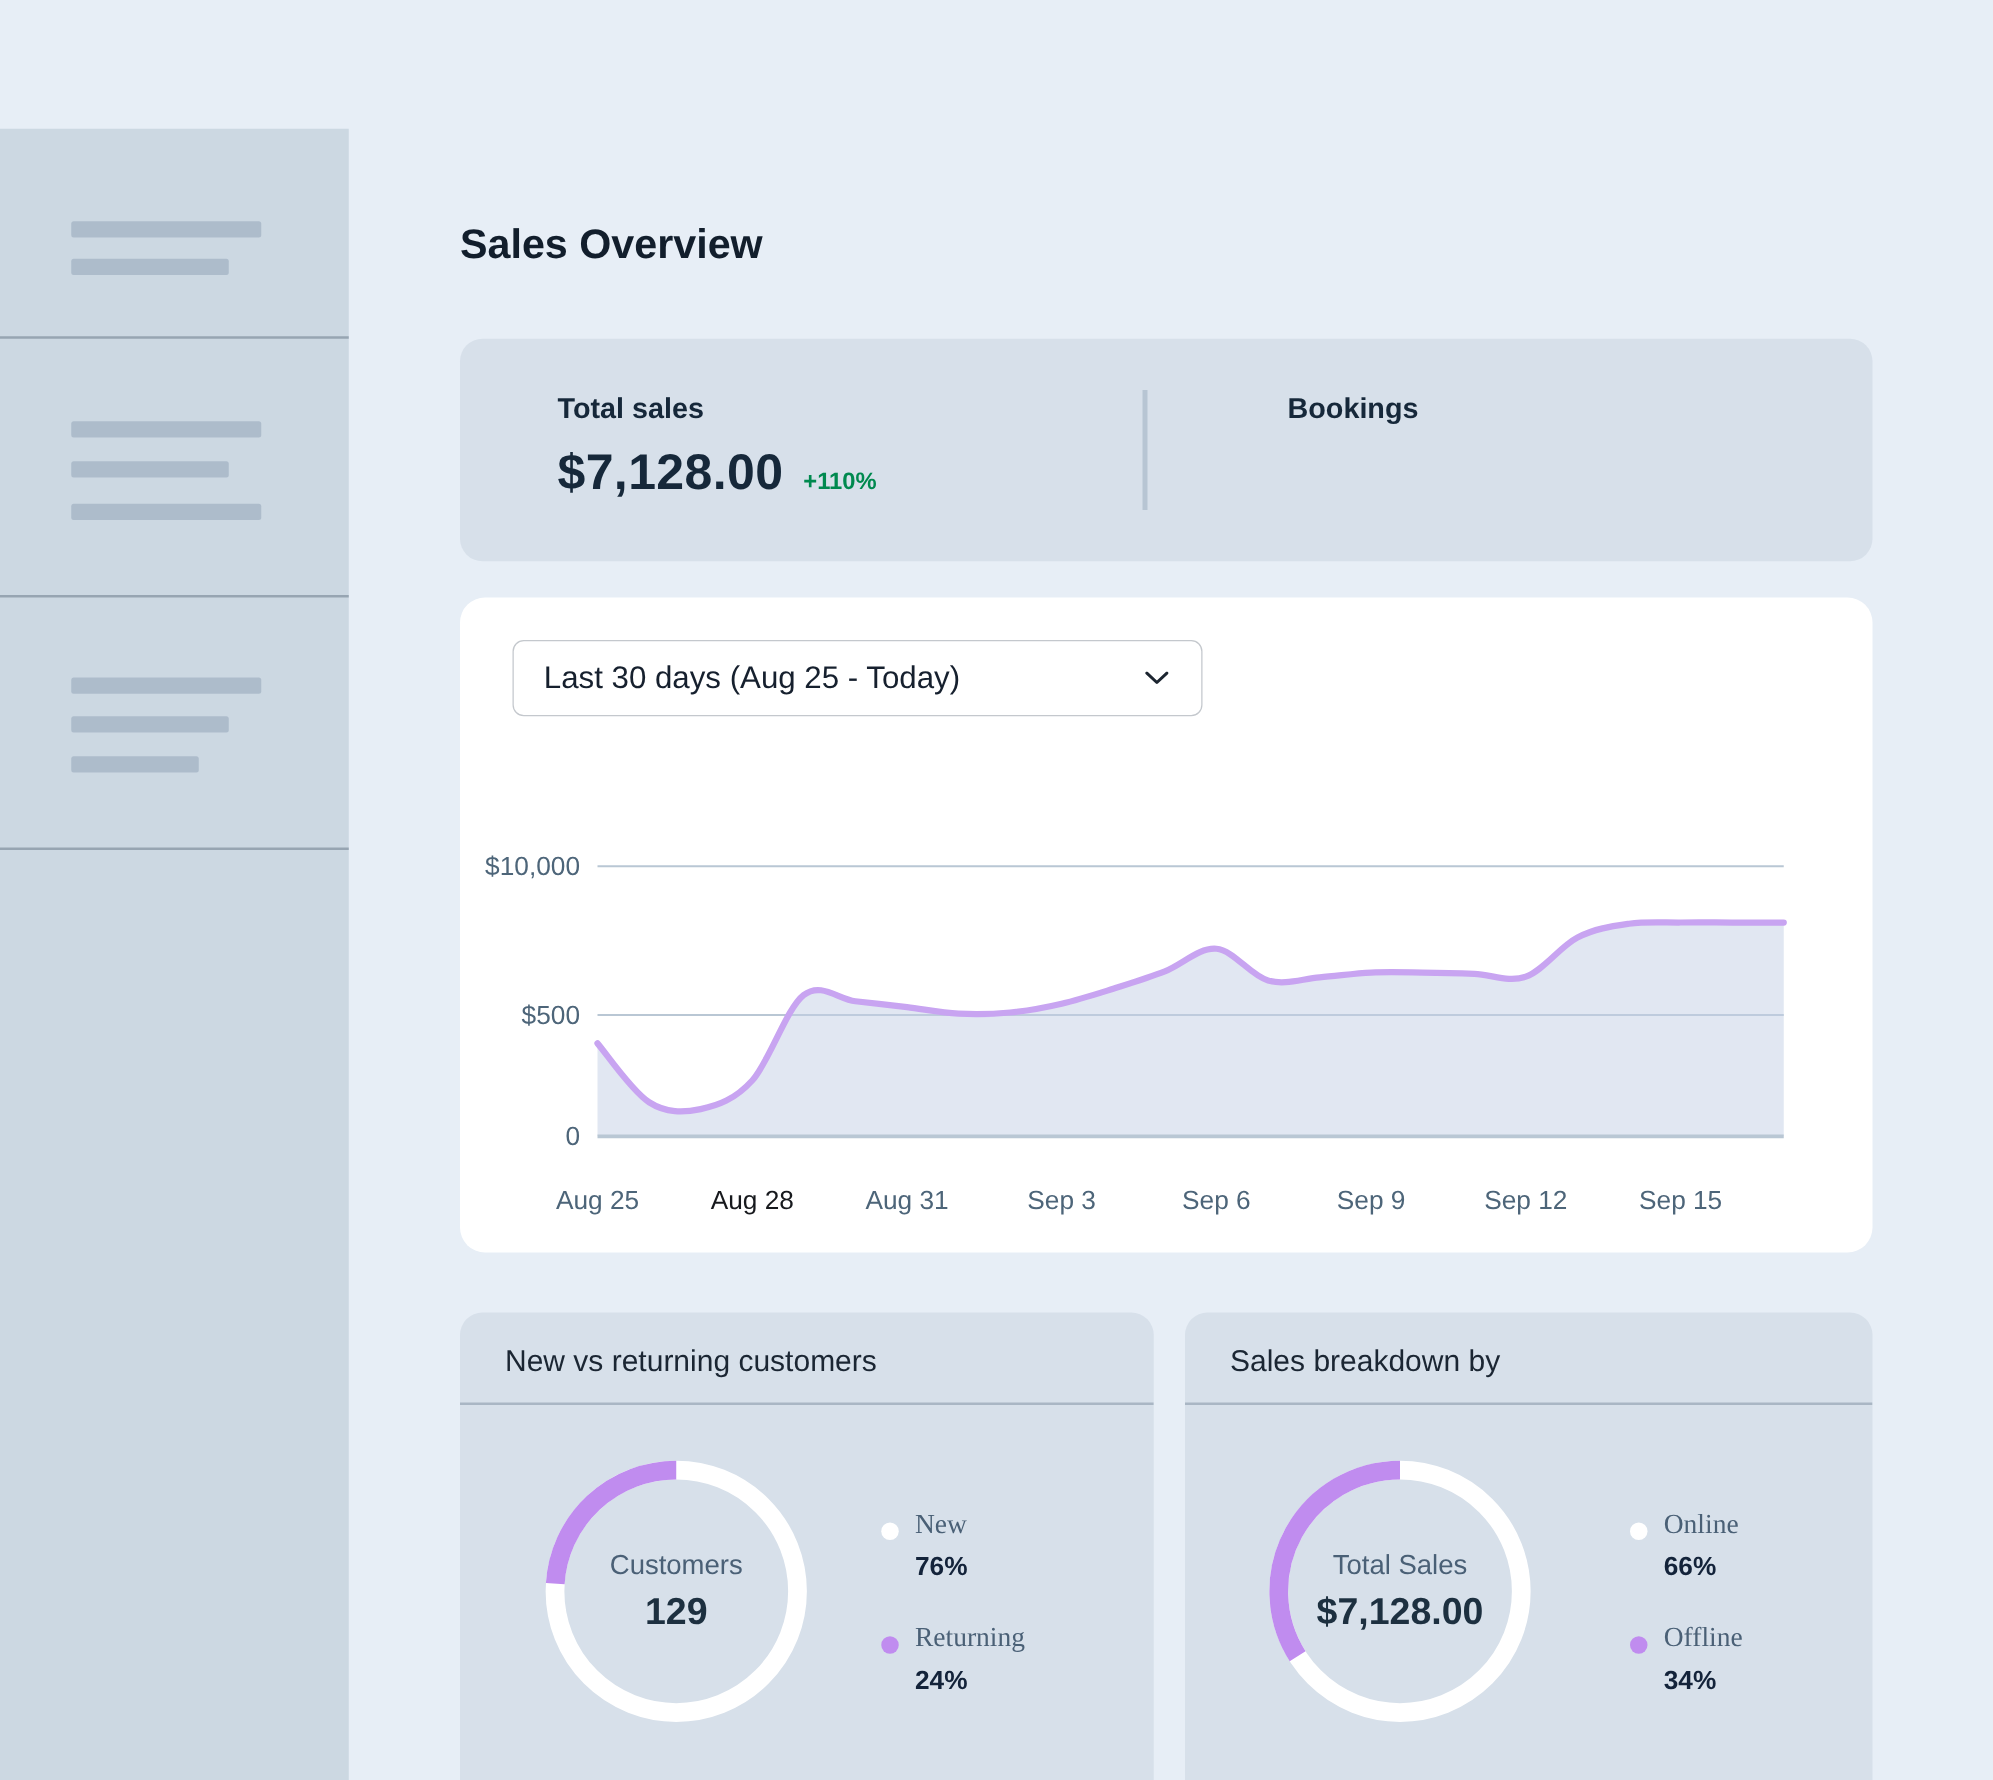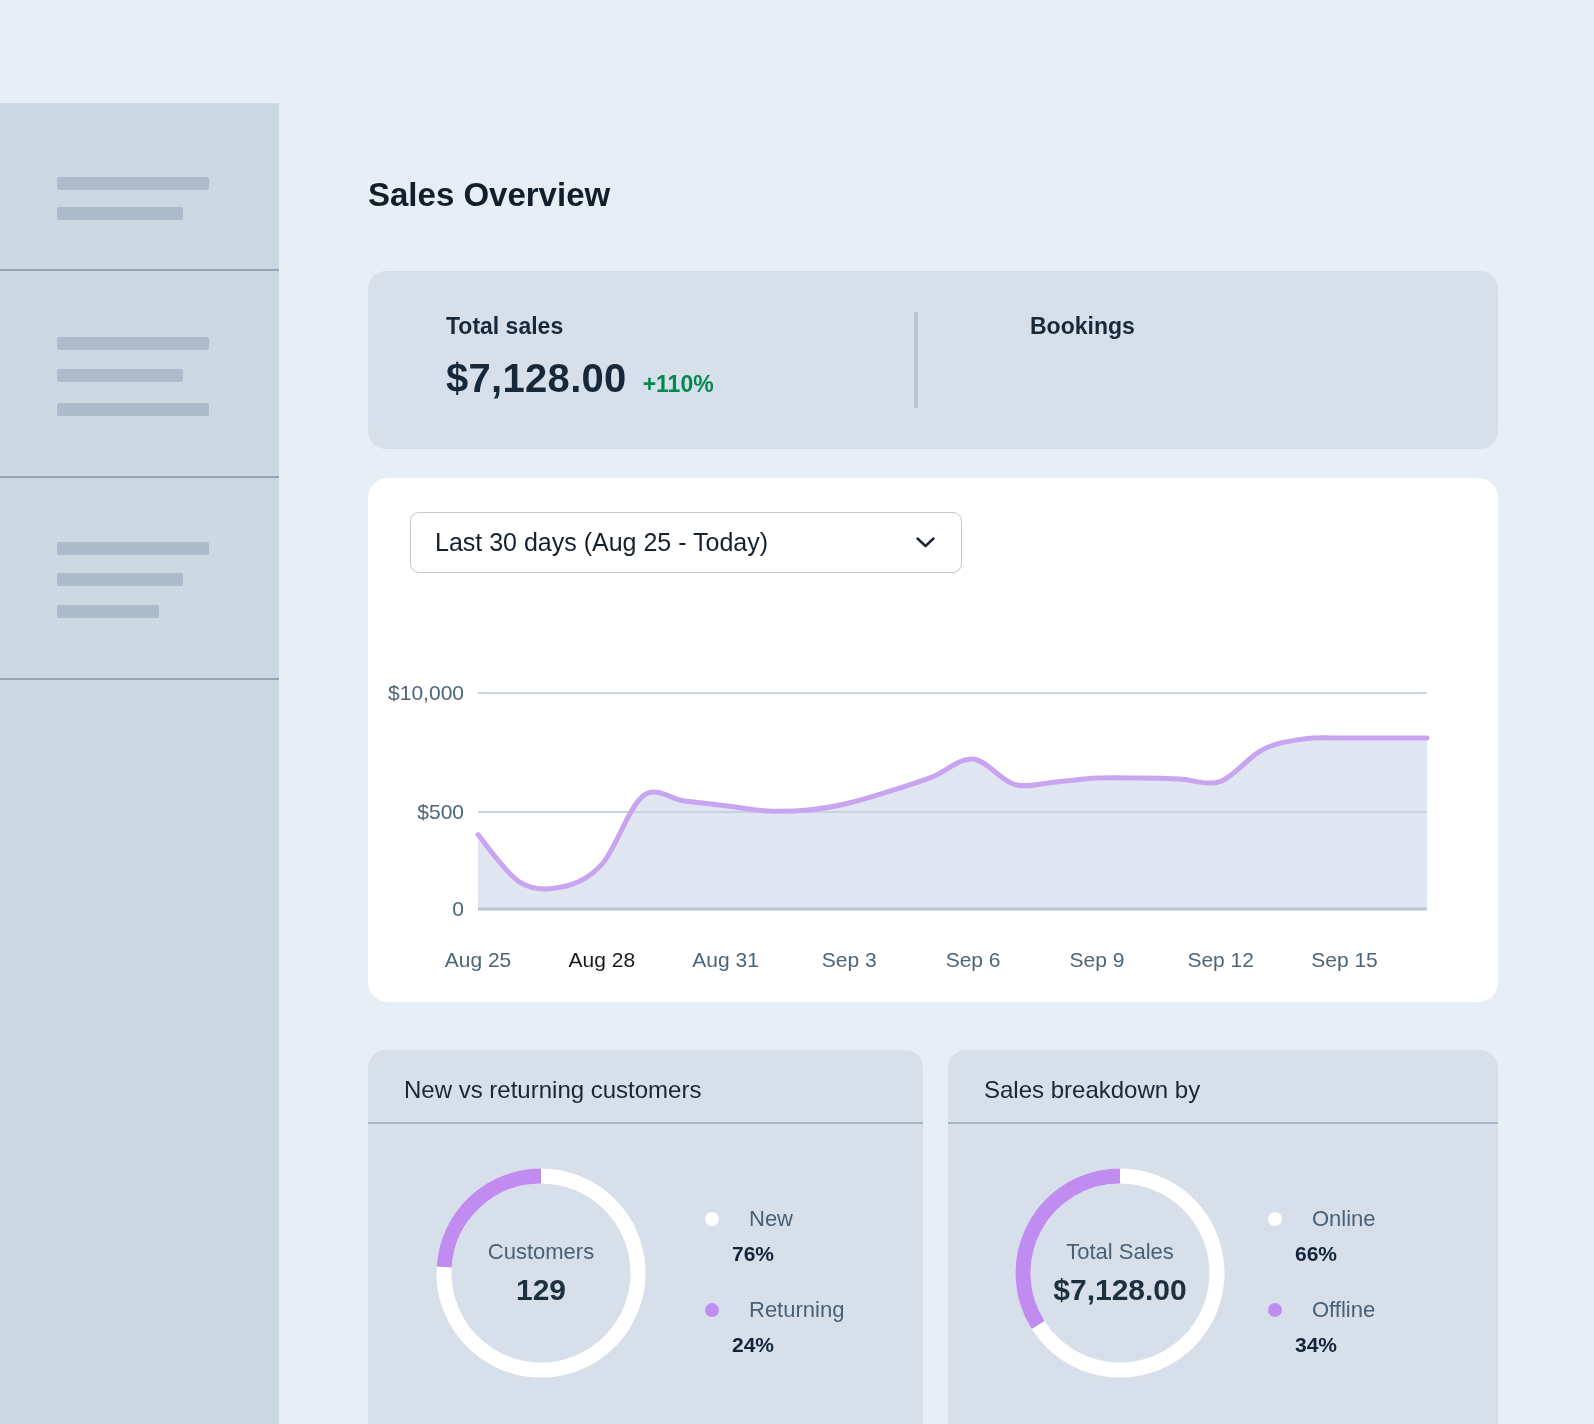--- a/index.html
+++ b/index.html
@@ -26,21 +26,21 @@
   .stats-card { position:absolute; left:368px; top:271px; width:1130px; height:178px; border-radius:18px;
                 background:#d7e0ea; display:flex; }
   .stat-col { flex:1; padding-top:42px; }
   .stat-col.c1 { padding-left:78px; }
   .stat-col.c2 { padding-left:92px; }
   .stat-col.c3 { padding-left:112px; }
   .stat-divider { width:2px; background:#b7c5d3; margin:41px 0; }
   .stat-label { font-size:23px; font-weight:700; color:#16283a; margin-bottom:16px; }
   .stat-value-row { display:flex; align-items:baseline; gap:16px; }
   .stat-value { font-size:40px; font-weight:600; color:#16283a; letter-spacing:0.3px; }
-  .stat-delta { font-size:23px; font-weight:700; color:#00894f; }
+  .stat-delta { font-size:19px; font-weight:700; color:#00894f; }
 
   
   .chart-card { position:absolute; left:368px; top:478px; width:1130px; height:524px; background:#ffffff; border-radius:20px; }
   .range-select { position:absolute; left:42px; top:34px; width:552px; height:61px; background:#fff;
                   border:1.5px solid #c4c8cd; border-radius:9px; display:flex; align-items:center;
                   padding:0 26px 0 24px; cursor:pointer; }
   .range-select span { font-size:25px; color:#16202e; }
   .range-select svg { margin-left:auto; }
   #area-svg { position:absolute; left:0; top:0; }
 
@@ -52,23 +52,23 @@
   .card-divider { position:absolute; left:0; right:0; top:72px; height:1.5px; background:#a9b6c4; }
   .donut-wrap { position:absolute; top:118px; width:210px; height:210px; }
   .mini-card.left  .donut-wrap { left:68px; }
   .mini-card.right .donut-wrap { left:67px; }
   .donut-center { position:absolute; inset:0; display:flex; flex-direction:column; align-items:center;
                   justify-content:center; gap:8px; text-align:center; pointer-events:none; }
   .donut-center .c-label { font-size:22px; color:#4a6076; }
   .donut-center .c-value { font-size:30px; font-weight:700; color:#1d3040; }
   .legend { position:absolute; top:156px; }
   .mini-card.left  .legend { left:337px; }
-  .mini-card.right .legend { left:320px; }
+  .mini-card.right .legend { left:356px; }
   .legend-item { margin-bottom:31px; }
-  .legend-head { display:flex; align-items:center; gap:30px; }
+  .legend-head { display:flex; align-items:flex-end; gap:13px;font-family:Liberation Serif, serif; }
   .legend-dot { width:14px; height:14px; border-radius:50%; flex:0 0 auto; }
   .legend-label { font-size:22px; color:#4a6076; }
   .legend-value { font-size:21px; font-weight:700; color:#13233a; margin:10px 0 0 27px; }
 </style>
 </head>
 <body>
 
 <div class="canvas">
 
 

